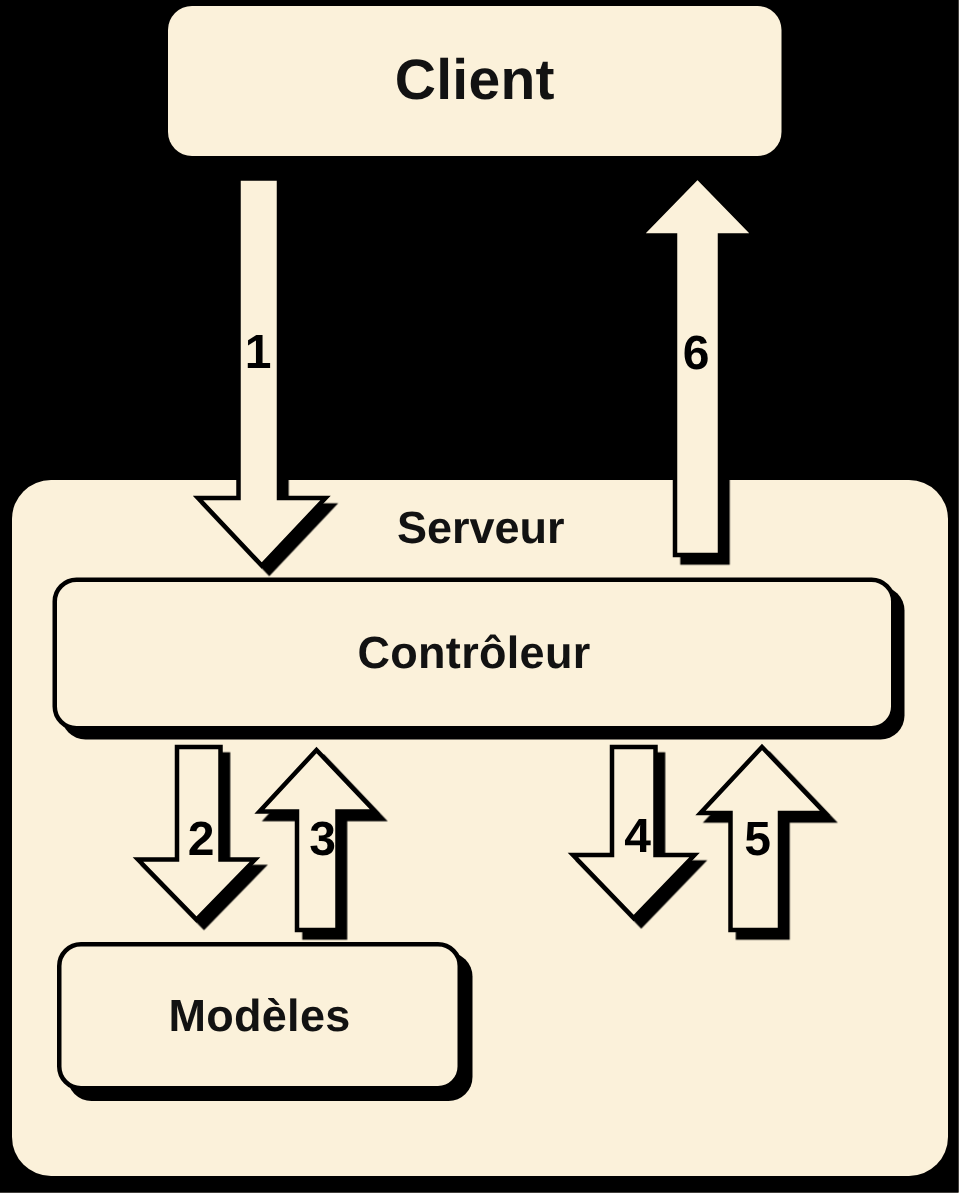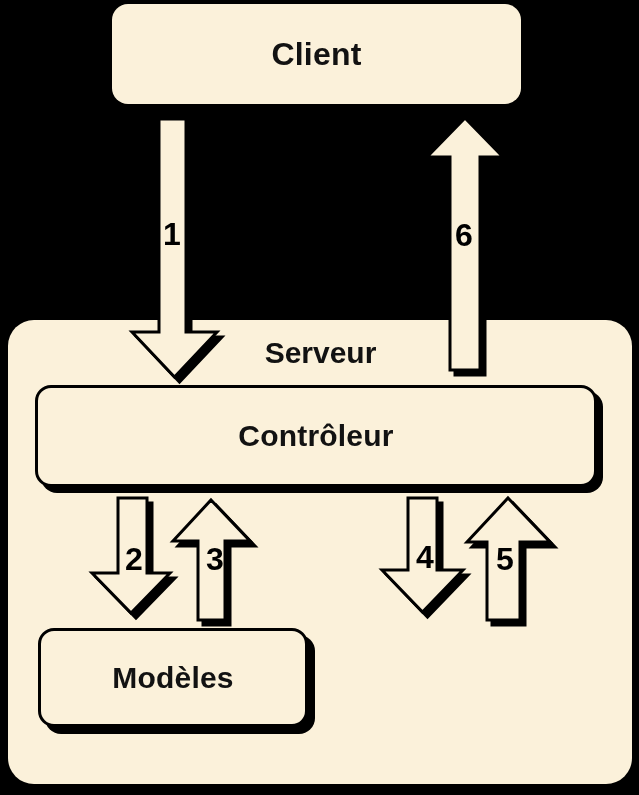--- a/index.html
+++ b/index.html
@@ -24,21 +24,21 @@
     display:flex;align-items:center;justify-content:center;
     font-size:30px;font-weight:600;
     letter-spacing:0.2px;
   }
   .plain{border-radius:16px;}
   .outlined{
     border:3px solid var(--color-line);
     border-radius:16px;
     box-shadow:6px 6px 0 var(--color-line);
   }
-  .client{left:112px;top:4px;width:409px;height:100px;font-size:32px;}
+  .client{left:112px;top:4px;width:409px;height:100px;font-size:38px;}
   .serveur{
     left:8px;top:320px;width:624px;height:464px;
     border-radius:26px;
     background:var(--color-fill);
     position:absolute;
   }
   .serveur-label{
     position:absolute;top:16px;left:1px;right:0;
     text-align:center;font-size:30px;font-weight:600;
   }

